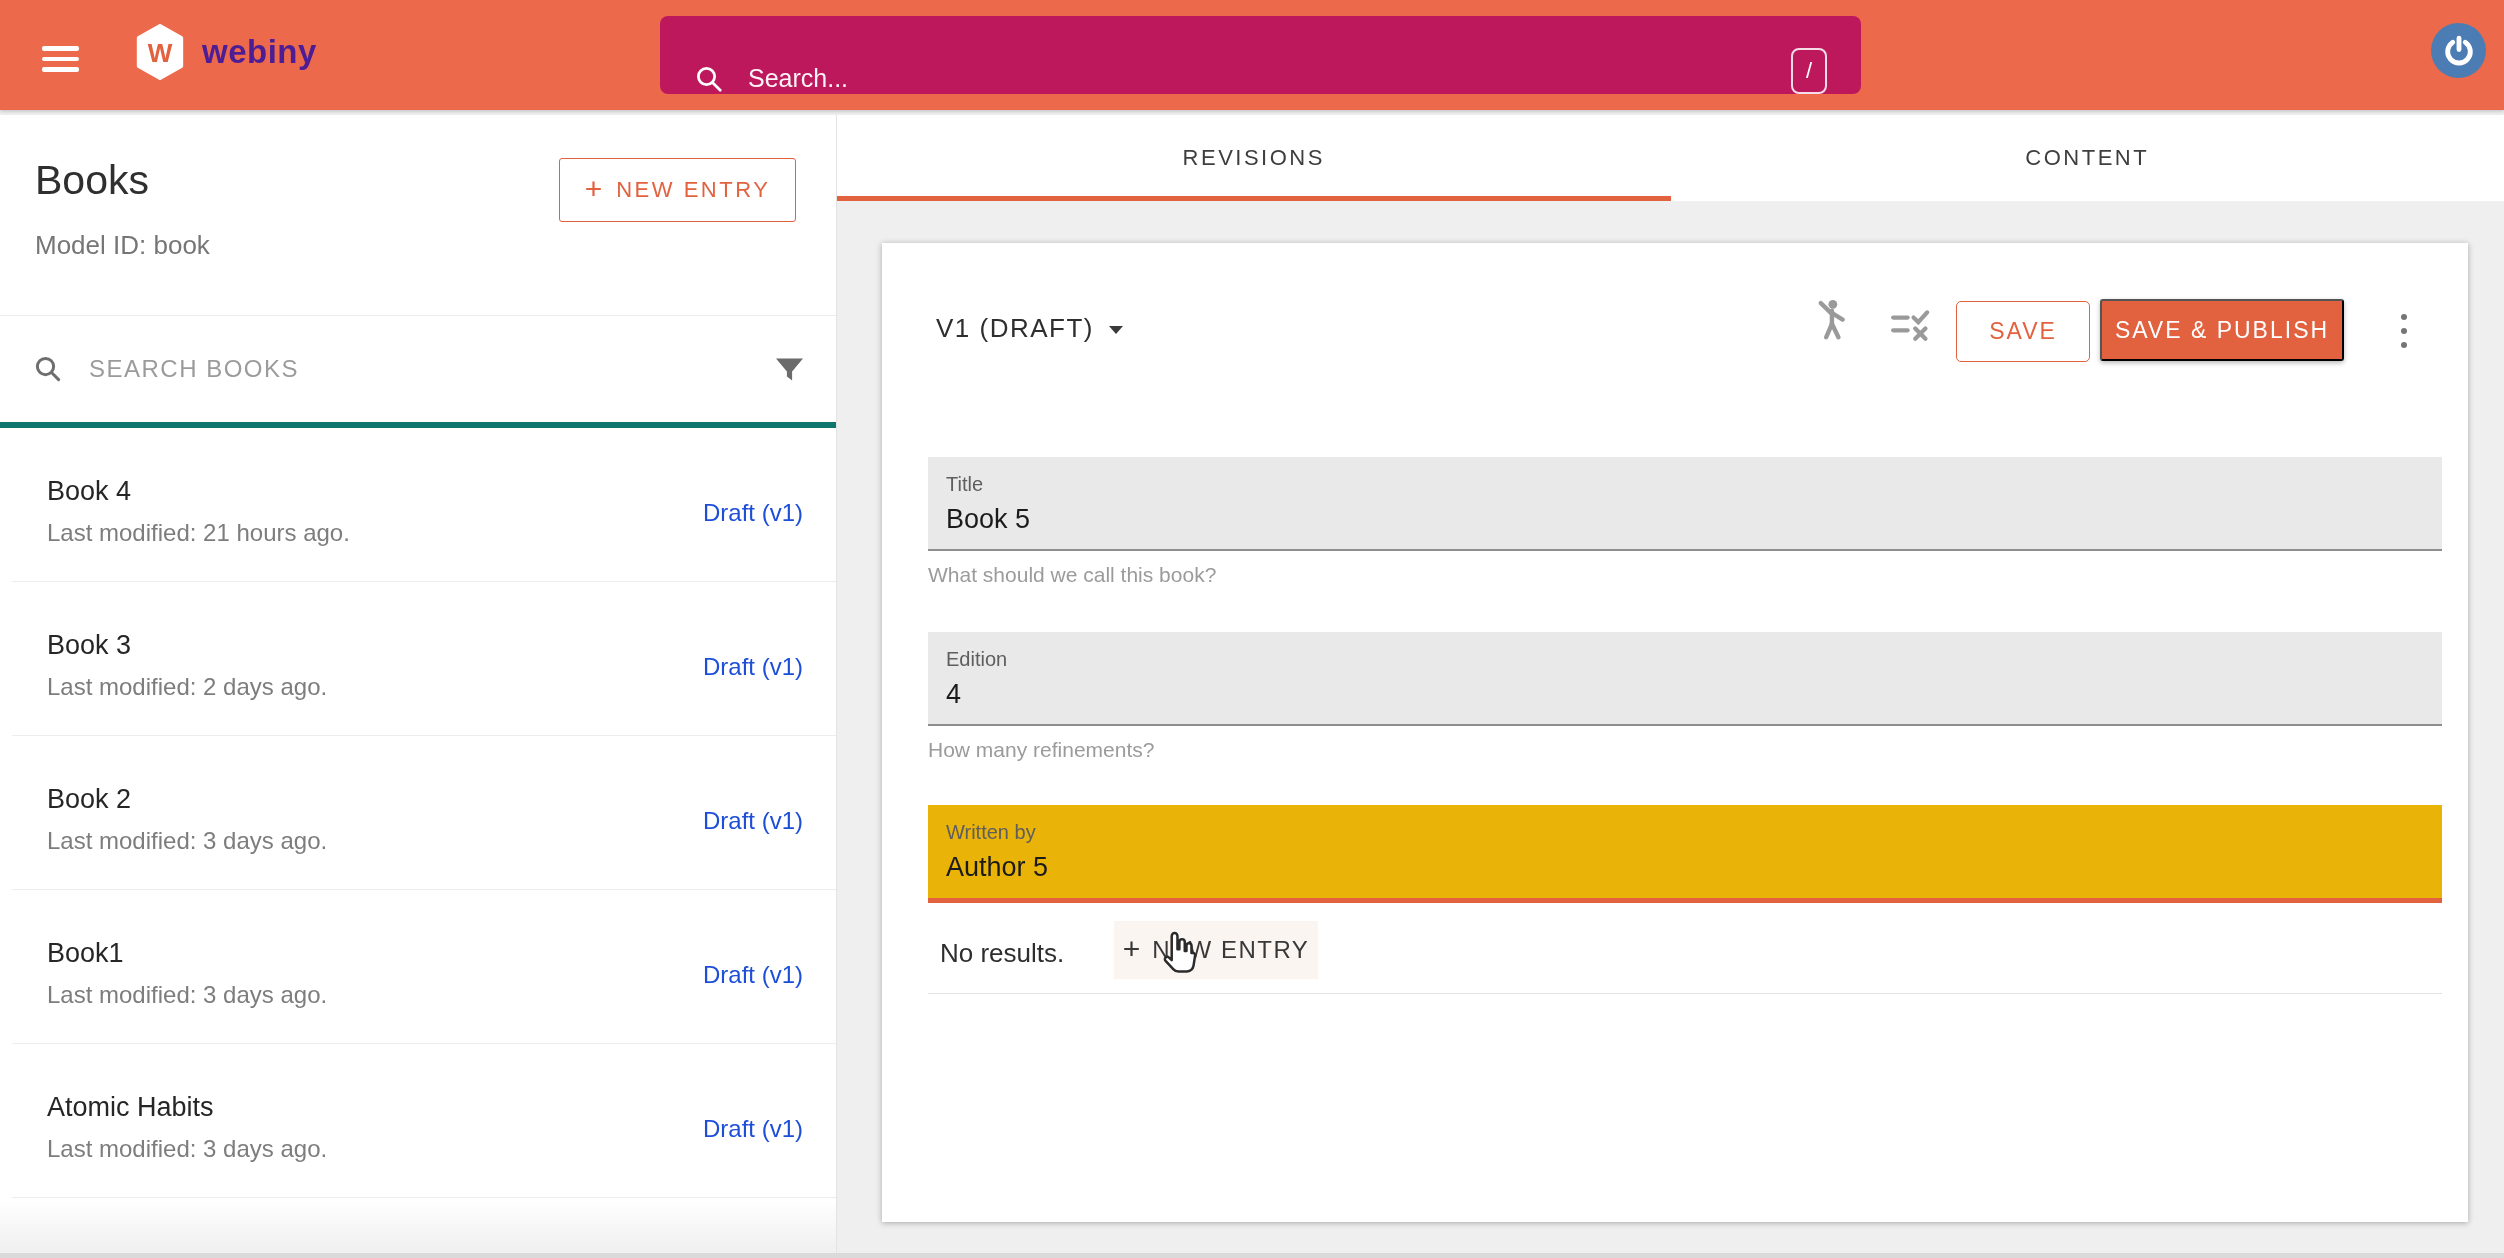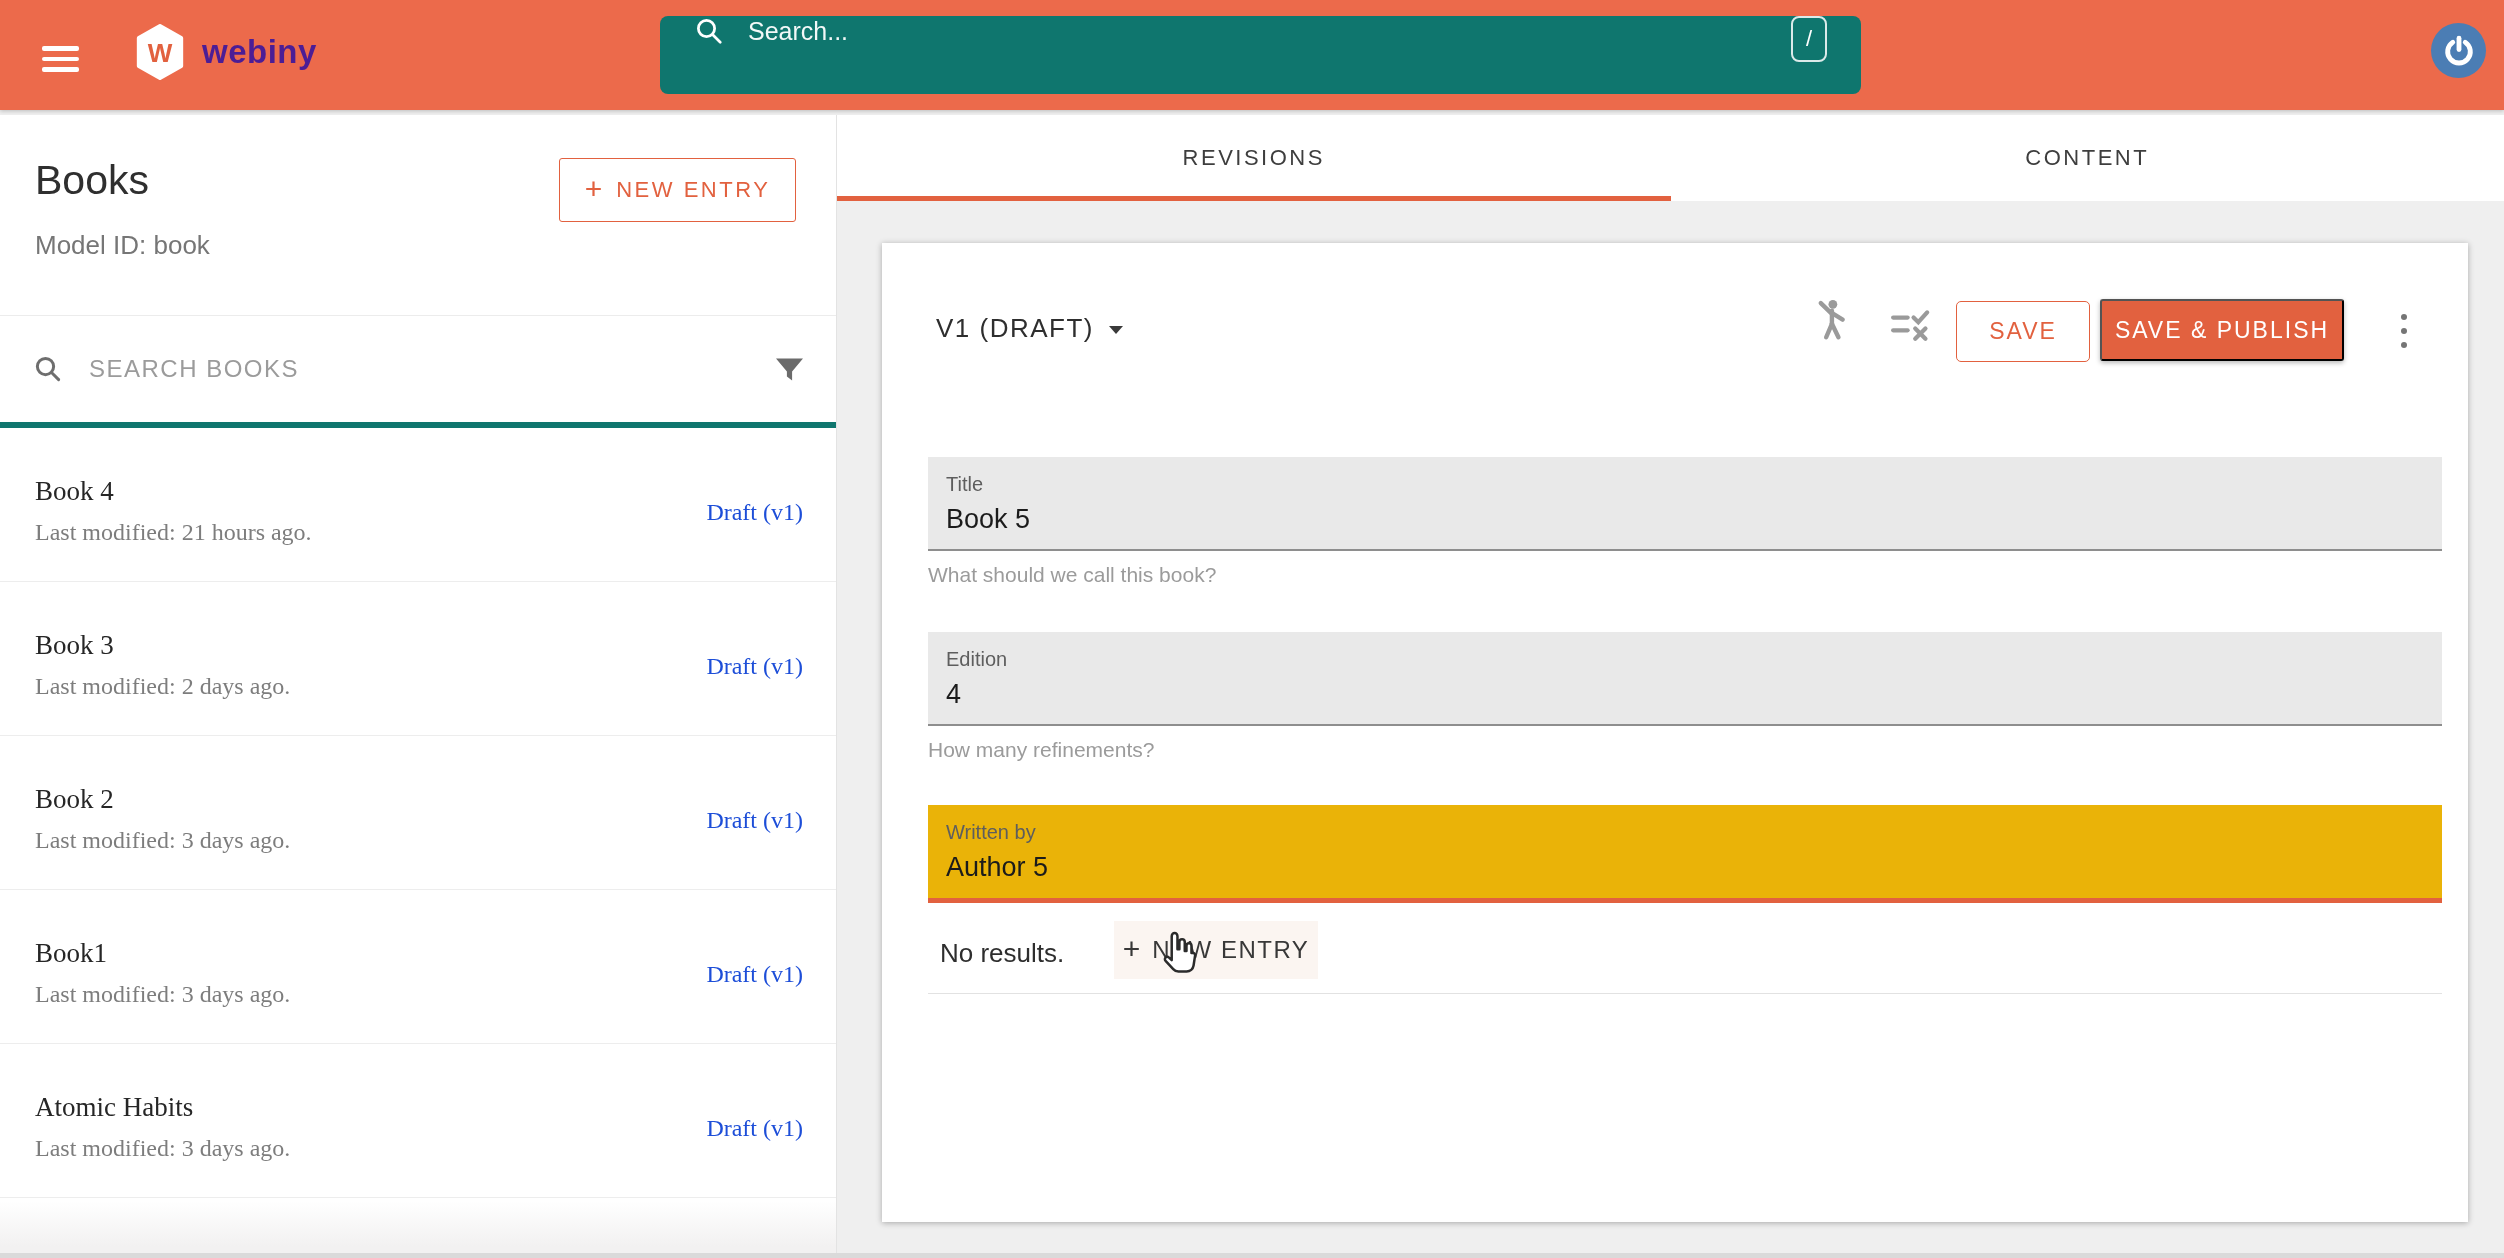--- a/index.html
+++ b/index.html
@@ -9,22 +9,22 @@
     -webkit-font-smoothing:antialiased;
   }
   
   .appbar{position:absolute;left:0;top:0;width:2504px;height:110px;background:#EC6A4B;
     box-shadow:0 1px 4px rgba(0,0,0,.22);z-index:10;}
   .hamburger{position:absolute;left:42px;top:46px;width:37px;height:26px;cursor:pointer;}
   .hamburger span{display:block;height:4.5px;background:#fff;border-radius:2px;margin-bottom:6px;}
   .logo{position:absolute;left:134px;top:24px;display:flex;align-items:center;cursor:pointer;}
   .logo-hex{width:52px;height:56px;}
   .brand{color:#4c1d95;font-size:33px;font-weight:700;letter-spacing:.5px;margin-left:16px;}
-  .searchbar{position:absolute;left:660px;top:16px;width:1201px;height:78px;background:#0f766e;
-    border-radius:8px;display:flex;align-items:flex-start;}
+  .searchbar{position:absolute;left:660px;top:16px;width:1201px;height:78px;background:#be185d;
+    border-radius:8px;display:flex;align-items:flex-end;}
   .searchbar svg{margin-left:34px;flex:0 0 auto;}
   .search-input{flex:1;background:transparent;border:none;outline:none;color:#fff;
     font-size:25px;margin-left:22px;font-family:"Liberation Sans",sans-serif;}
   .search-input::placeholder{color:rgba(255,255,255,.95);}
   .slash-badge{width:32px;height:42px;border:2px solid rgba(255,255,255,.85);border-radius:8px;
     color:#fff;font-size:22px;display:flex;align-items:center;justify-content:center;
     margin-right:34px;flex:0 0 auto;}
   .avatar{position:absolute;left:2431px;top:23px;width:55px;height:55px;border-radius:50%;
     background:#4B7DB4;display:flex;align-items:center;justify-content:center;cursor:pointer;}
   
@@ -36,21 +36,21 @@
     border:1.5px solid #E2613F;border-radius:3px;background:#fff;color:#E2613F;
     display:flex;align-items:center;justify-content:center;gap:14px;
     font-size:22px;letter-spacing:2.5px;cursor:pointer;}
   .btn-new-entry .plus{font-size:30px;letter-spacing:0;font-weight:400;margin-top:-3px;}
   .sb-search{position:absolute;left:0;right:0;top:200px;height:113px;box-sizing:border-box;
     border-top:1px solid #ECECEC;border-bottom:6px solid #0f766e;
     display:flex;align-items:center;padding:0 33px;}
   .sb-search-input{flex:1;border:none;outline:none;font-size:24px;letter-spacing:1.5px;
     color:#4a4a4a;margin-left:24px;font-family:"Liberation Sans",sans-serif;background:transparent;}
   .sb-search-input::placeholder{color:#9B9B9B;}
-  .sb-list{position:absolute;left:0;right:0;top:313px;font-family:Liberation Serif, serif;}
+  .sb-list{position:absolute;left:12px;right:0;top:313px;}
   .row{height:154px;border-bottom:1px solid #EDEDED;position:relative;cursor:pointer;box-sizing:border-box;}
   .row-title{position:absolute;left:35px;top:48px;font-size:27px;color:#262626;}
   .row-sub{position:absolute;left:35px;top:91px;font-size:24px;color:#7D7D7D;}
   .row-status{position:absolute;right:33px;top:71px;font-size:24px;color:#1d4ed8;}
   .sb-footer{position:absolute;left:0;right:0;top:1086px;bottom:0;
     background:linear-gradient(180deg,#ffffff 0%,#f2f1f1 80%);}
   .bottom-bar{position:absolute;left:0;bottom:0;width:2504px;height:5px;background:#DADADA;z-index:12;}
   
   .panel{position:absolute;left:837px;top:115px;right:0;bottom:0;background:#EFEFEF;}
   .tabbar{position:relative;height:86px;background:#fff;display:flex;}

